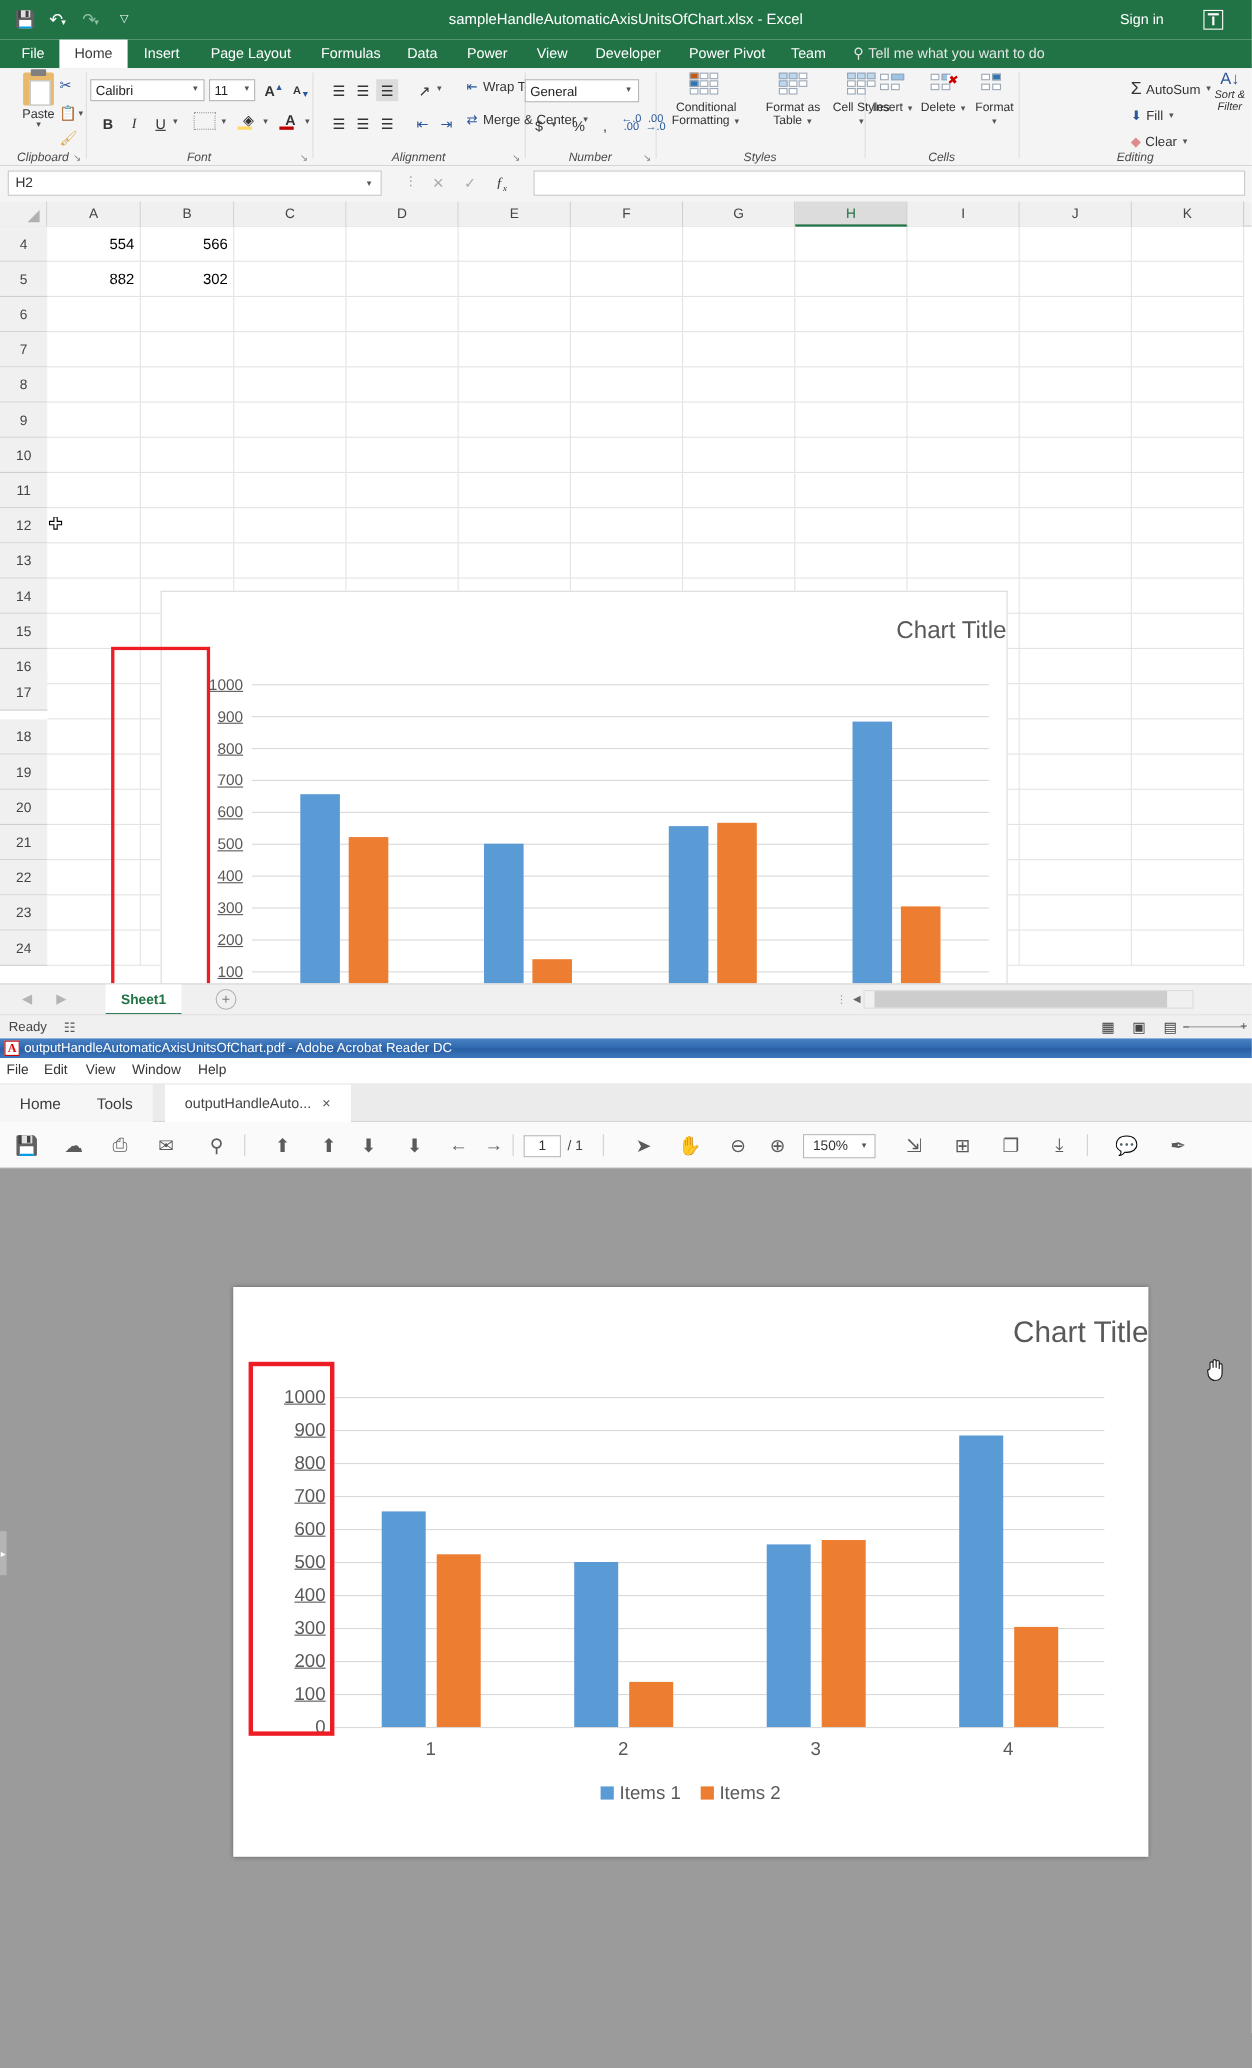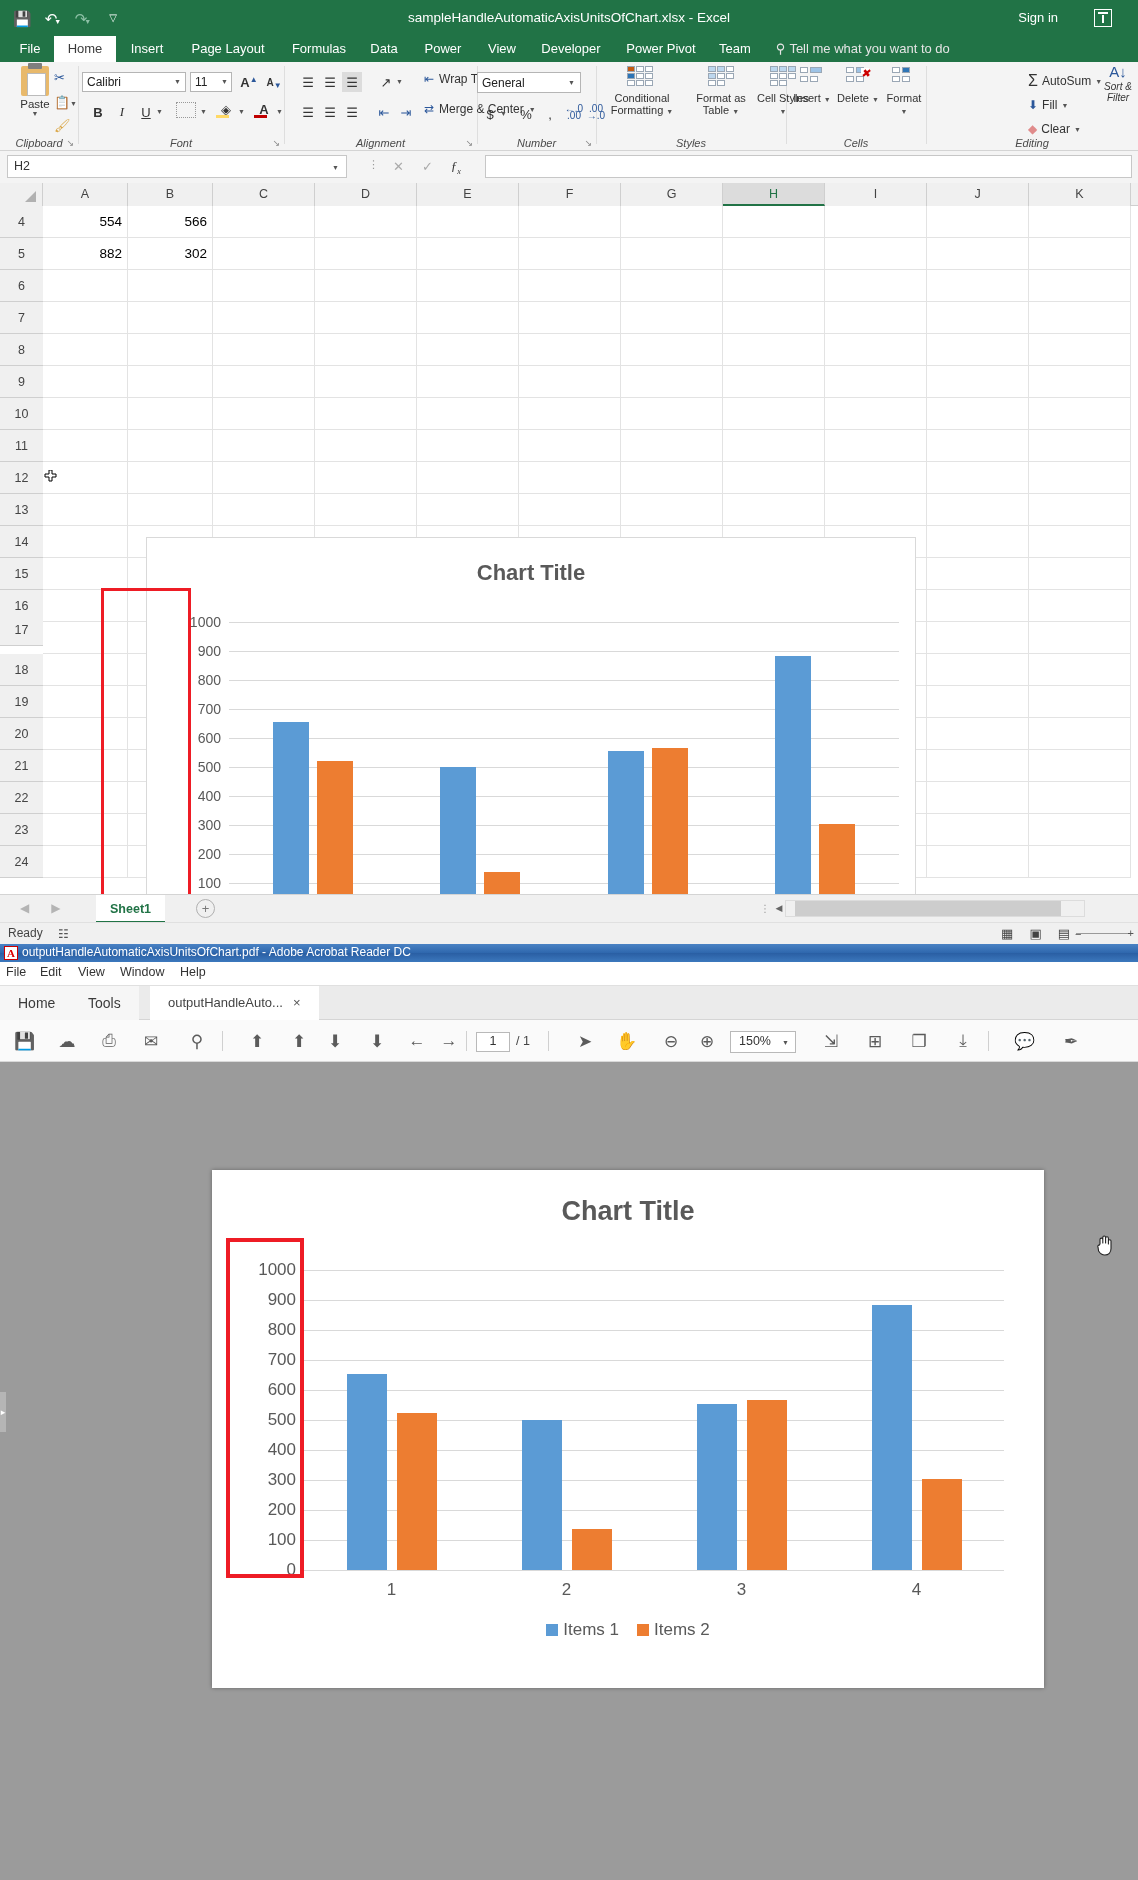--- a/index.html
+++ b/index.html
@@ -151,24 +151,24 @@
     border-right:1px solid #e3e3e3; border-bottom:1px solid #e3e3e3;
     font-size:13.5px; color:#000; text-align:right; padding-right:5px;
   }
   .xl-cursor { position:absolute; left:44px; top:287px; width:13px; height:15px; }
 
   
   .xl-chart {
     position:absolute; left:146px; top:354px; width:770px; height:466px;
     background:#fff; border:1px solid #d9d9d9;
   }
-  .chart-title { text-align:center; font-size:22px; color:#595959; padding-top:22px; font-weight:bold; }
+  .chart-title { text-align:right; font-size:22px; color:#595959; padding-top:22px; font-weight:normal; }
   .plot { position:absolute; }
   .gl { position:absolute; left:0; right:0; height:1px; background:#d9d9d9; }
-  .ytick { position:absolute; right:0; font-size:14px; color:#595959; text-align:right; transform:translateY(-50%); }
+  .ytick { position:absolute; right:0; font-size:14px; color:#595959; text-align:right; transform:translateY(-50%);text-decoration:underline; }
   .xtick { position:absolute; font-size:14px; color:#595959; text-align:center; }
   .bar { position:absolute; bottom:0; }
   .legend { position:absolute; width:100%; display:flex; justify-content:center; gap:18px; font-size:14px; color:#595959; }
   .legend span.sw { display:inline-block; width:12px; height:12px; margin-right:5px; position:relative; top:1px; }
   .redbox { position:absolute; border:3px solid #ee1c25; }
 
   
   .sheettabs { position:absolute; left:0; top:894px; width:1138px; height:28px; background:#f0f0f0; border-top:1px solid #d4d4d4; }
   .navarrows { position:absolute; left:20px; top:6px; font-size:12px; color:#b4b4b4; letter-spacing:22px; }
   .stab {

